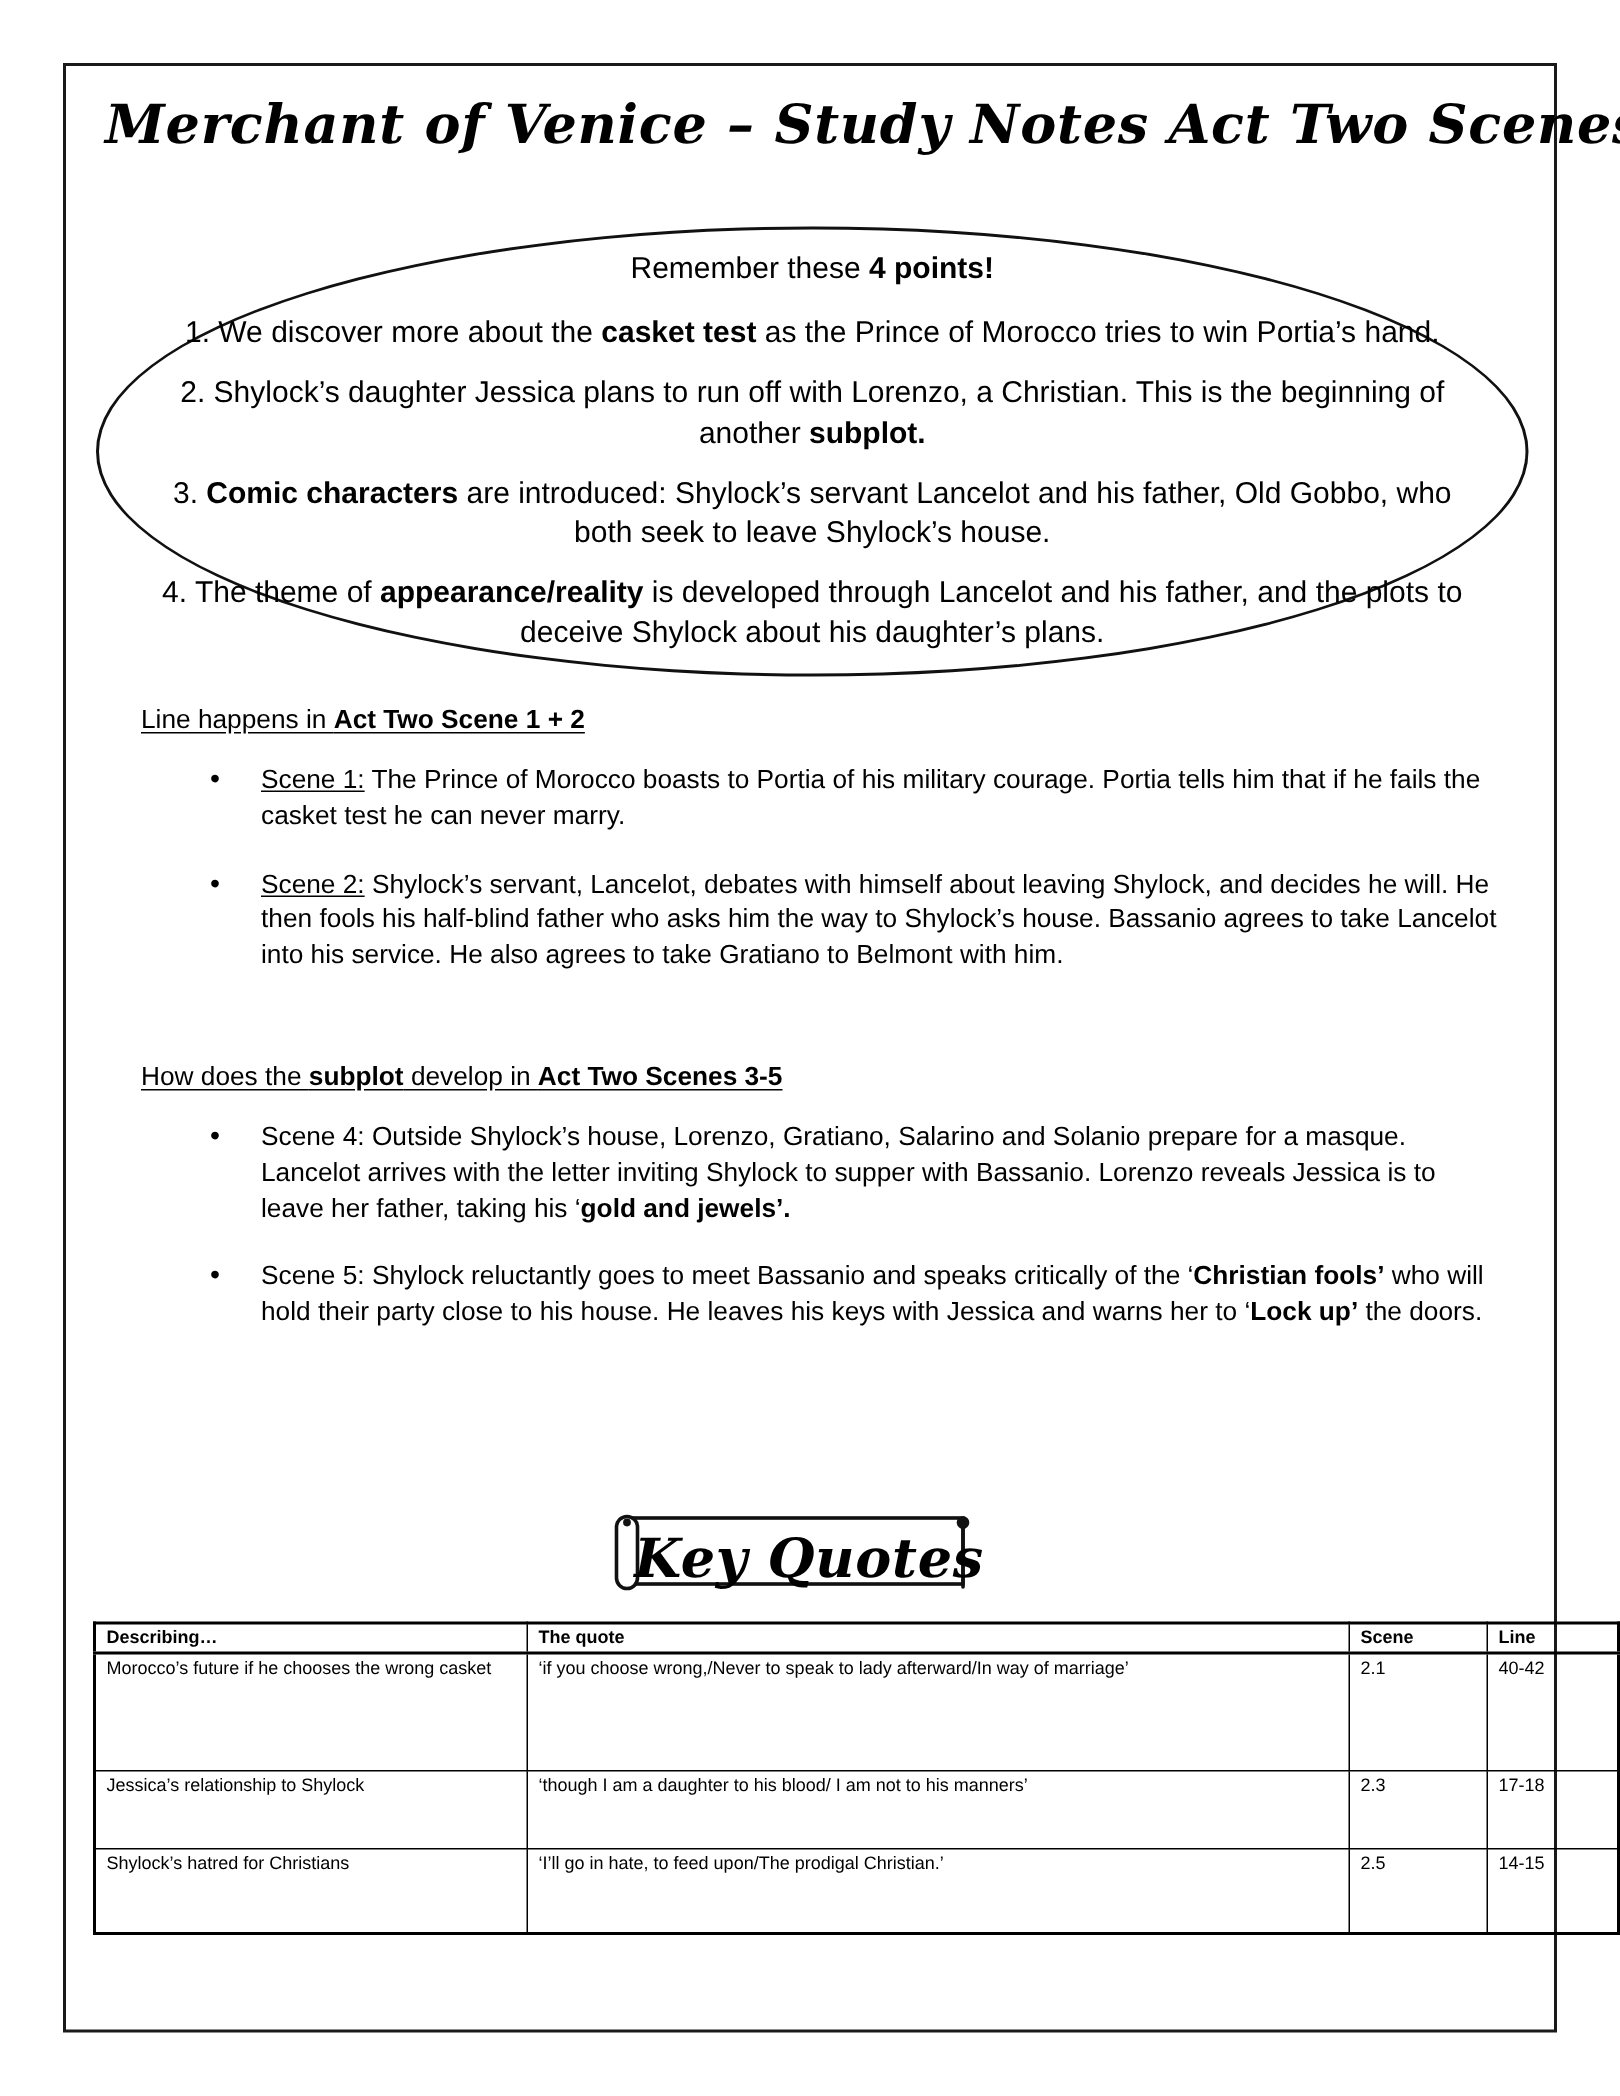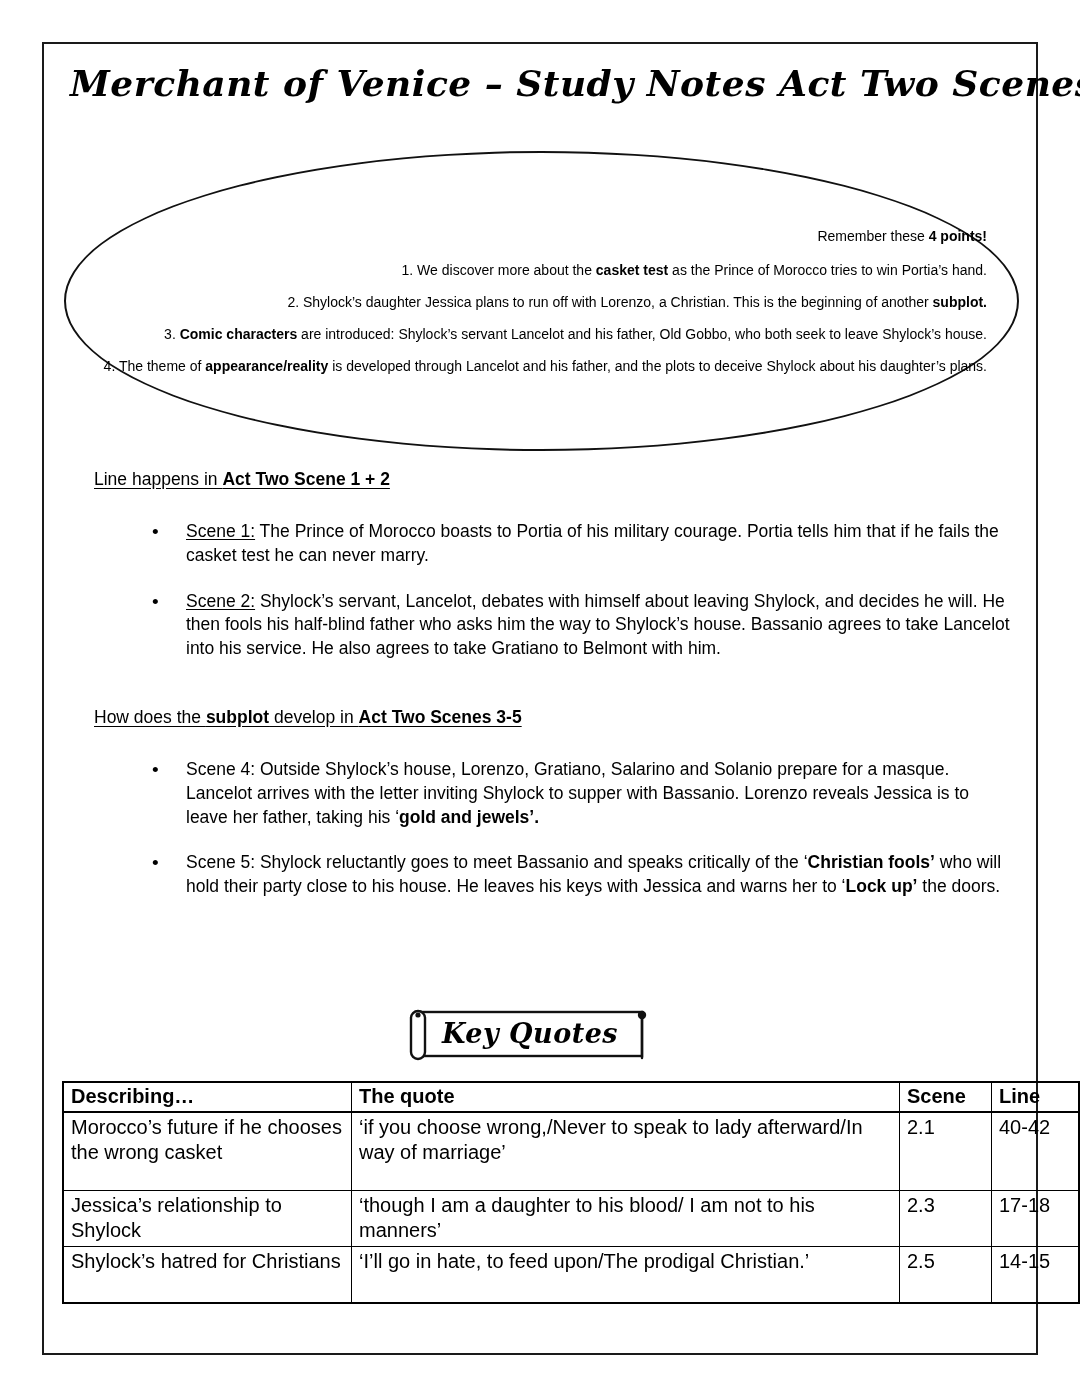--- a/index.html
+++ b/index.html
@@ -59,22 +59,22 @@
     border: 2.2px solid #111;
     border-radius: 50% / 50%;
     box-sizing: border-box;
     display: flex;
     flex-direction: column;
     justify-content: center;
     align-items: center;
     padding: 10px 30px;
   }
   .oval-line {
-    text-align: right;
-    font-size: 14px;
+    text-align: center;
+    font-size: 20px;
     line-height: 1.34;
     margin: 0 0 13px 0;
     width: 100%;
   }
   .oval-line:last-child { margin-bottom: 0; }
   .oval-line.head { margin-bottom: 16px; }
   .oval-line b { font-weight: 700; }
 
   
   .section-heading {
@@ -84,21 +84,21 @@
     text-underline-offset: 3px;
   }
   .section-heading b { font-weight: 700; }
   #heading-1 { left: 50px; top: 425px; }
   #heading-2 { left: 50px; top: 663px; }
 
   
   .bullet-list {
     position: absolute;
     list-style: none;
-    margin: 16px;
+    margin: 4px;
     padding: 0;
   }
   #list-1 { left: 84px; top: 460px; width: 870px; }
   #list-2 { left: 84px; top: 698px; width: 870px; }
 
   .bullet-item {
     position: relative;
     padding-left: 42px;
     font-size: 17.5px;
     line-height: 1.36;
@@ -123,38 +123,38 @@
     top: 960px;
     width: 252px;
     height: 62px;
   }
   .banner-svg { display: block; }
   .banner-label {
     position: absolute;
     left: 0;
     top: 14px;
     width: 252px;
-    text-align: center;
+    text-align: right;
     font-family: "DejaVu Serif", serif;
     font-style: italic;
     font-weight: 700;
-    font-size: 27px;
+    font-size: 36px;
     letter-spacing: 0.5px;
     pointer-events: none;
   }
 
   
   .quotes-table {
     position: absolute;
     left: 18px;
     top: 1037px;
     width: 955px;
     border-collapse: collapse;
     table-layout: fixed;
-    font-size: 20px;
+    font-size: 12px;
     border: 2.5px solid #000;
   }
   .quotes-table th,
   .quotes-table td {
     border: 1.2px solid #000;
     padding: 2px 7px 3px 7px;
     vertical-align: top;
     line-height: 1.25;
     text-align: left;
   }

